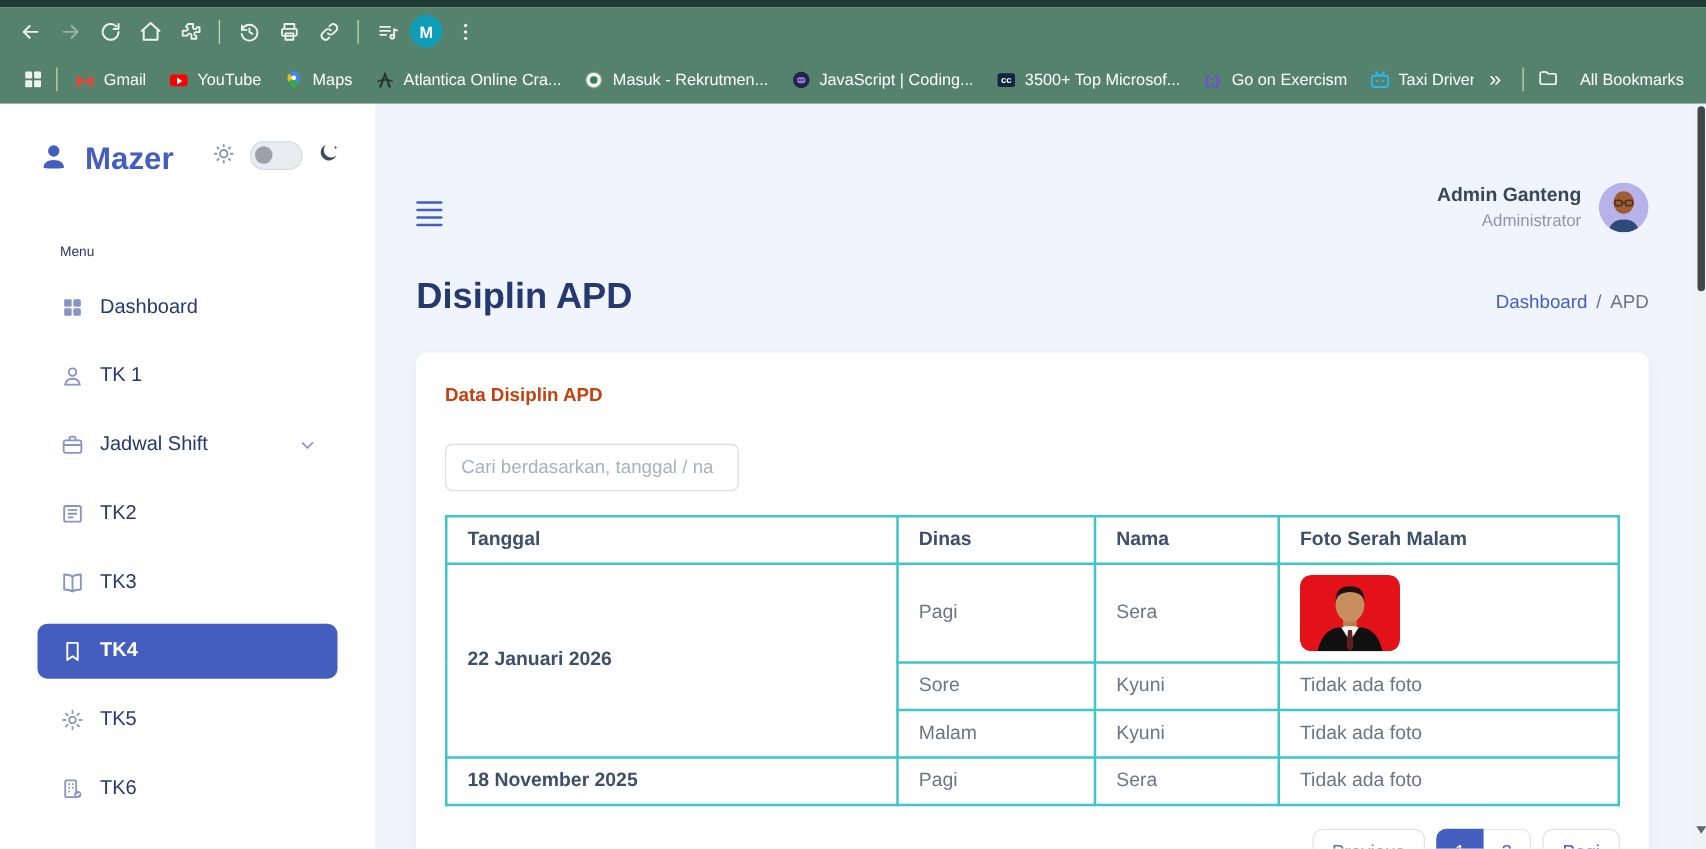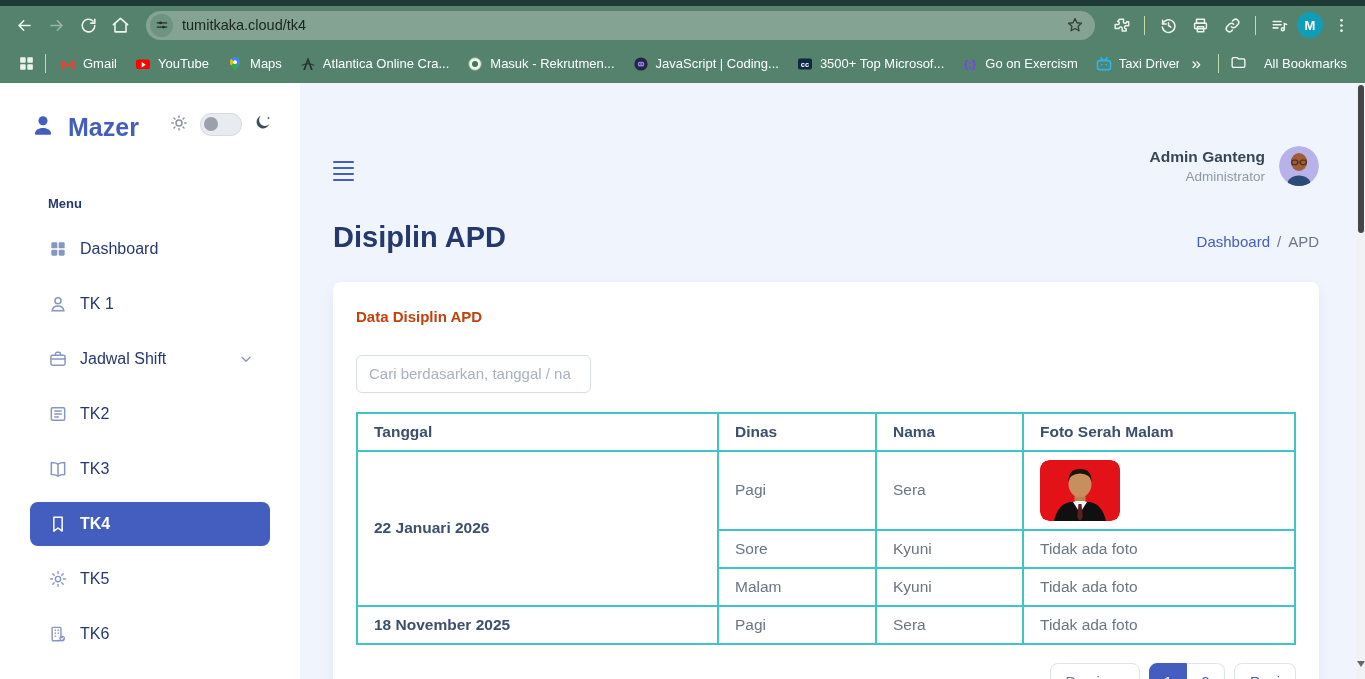--- a/index.html
+++ b/index.html
@@ -36,21 +36,21 @@
   .logo-row{display:flex;align-items:flex-start;padding:0 28px 0 30px;}
   .logo-icon{color:#435ebe;width:26px;height:26px;}
   .logo-icon svg{width:26px;height:26px;}
   .brand{font-size:25px;font-weight:bold;color:#435ebe;margin-left:12px;cursor:pointer;}
   .sunwrap{color:#8b939e;margin-left:auto;width:20px;height:20px;}
   .sunwrap svg{width:20px;height:20px;}
   .toggle{width:40px;height:21px;border-radius:11px;background:#e8ebef;border:1px solid #d6dbe1;margin:0 11px;position:relative;cursor:pointer;flex:0 0 auto;}
   .knob{position:absolute;left:3px;top:2.5px;width:14px;height:14px;border-radius:50%;background:#9aa1aa;}
   .moonwrap{color:#3f4c5e;width:19px;height:19px;}
   .moonwrap svg{width:19px;height:19px;}
-  .menu-label{margin:54px 0 16px 48px;font-size:13px;font-weight:bold;color:#25396f;}
+  .menu-label{margin:54px 0 16px 48px;font-size:11px;font-weight:normal;color:#25396f;}
   #side-menu{padding:0 30px;}
   .side-item{display:flex;align-items:center;height:44px;margin-bottom:11px;border-radius:8px;color:#25396f;font-size:16px;cursor:pointer;padding-left:18px;}
   .side-item .sicon{width:20px;height:20px;color:#8795c1;margin-right:12px;display:flex;align-items:center;justify-content:center;}
   .side-item .sicon svg{width:20px;height:20px;}
   .side-item.active{background:#435ebe;color:#fff;font-weight:bold;}
   .side-item.active .sicon{color:#fff;}
   .side-item .chev{margin-left:auto;margin-right:16px;color:#8795c1;display:flex;}
   .side-item .chev svg{width:16px;height:16px;}
 
   .main{flex:1;padding:36px 46px 0 33px;box-sizing:border-box;min-width:0;}
@@ -120,36 +120,20 @@
           <polyline points="20 4 20 9 15 9"></polyline>
         </svg>
       </span>
     <span class="tbi">
         <svg viewBox="0 0 24 24" fill="none" stroke="currentColor" stroke-width="2" stroke-linecap="round" stroke-linejoin="round">
           <path d="M3 11l9-8 9 8"></path>
           <path d="M5 9.5V20h14V9.5"></path>
         </svg>
       </span>
 
-    <div class="urlpill">
-      <span class="tunecircle">
-          <svg viewBox="0 0 24 24" fill="none" stroke="currentColor" stroke-width="2.2" stroke-linecap="round">
-            <line x1="4" y1="8.5" x2="20" y2="8.5"></line>
-            <circle cx="9.5" cy="8.5" r="2.4" fill="currentColor" stroke="none"></circle>
-            <line x1="4" y1="15.5" x2="20" y2="15.5"></line>
-            <circle cx="14.5" cy="15.5" r="2.4" fill="currentColor" stroke="none"></circle>
-          </svg>
-        </span>
-      <span class="urltext">tumitkaka.cloud/tk4</span>
-      <span class="starwrap">
-          <svg viewBox="0 0 24 24" fill="none" stroke="currentColor" stroke-width="1.8" stroke-linejoin="round">
-            <path d="M12 3.5l2.6 5.5 6 .7-4.5 4.1 1.2 5.9-5.3-3-5.3 3 1.2-5.9L3.4 9.7l6-.7z"></path>
-          </svg>
-        </span>
-    </div>
 
     <span class="tbi">
         <svg viewBox="0 0 24 24" fill="none" stroke="currentColor" stroke-width="1.9" stroke-linejoin="round">
           <path d="M9.5 4h5v2.6a2 2 0 1 0 3.9.6H21v5h-2.6a2 2 0 1 0-.6 3.9V19h-5v-2.6a2 2 0 1 0-3.9-.6H4v-5h2.6a2 2 0 1 0 .6-3.9z"></path>
         </svg>
       </span>
     <span class="vsep"></span>
     <span class="tbi">
         <svg viewBox="0 0 24 24" fill="none" stroke="currentColor" stroke-width="1.9" stroke-linecap="round" stroke-linejoin="round">
           <path d="M4.5 5.5V10H9"></path>

